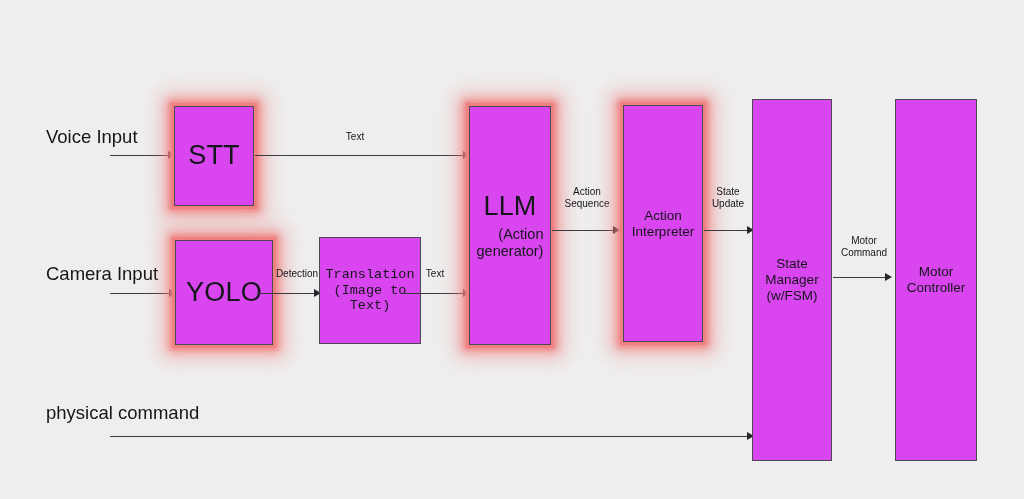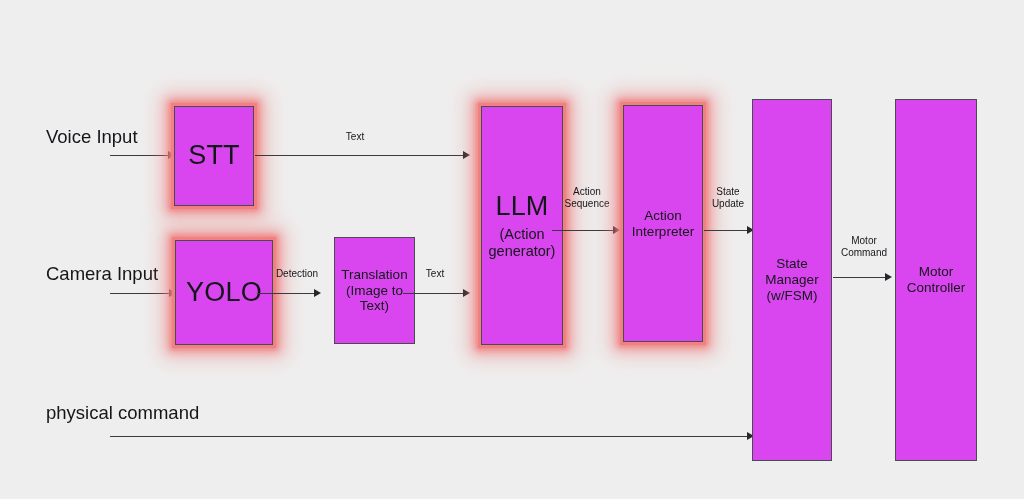--- a/index.html
+++ b/index.html
@@ -110,33 +110,33 @@
   <div class="arrowhead" style="left:463px; top:150.5px;"></div>
 
   <div class="node glow" style="left:175px; top:240px; width:98px; height:105px;">
     <div class="title-lg">YOLO</div>
   </div>
 
   <div class="label edge" style="left:256px; top:268px; width:82px;">Detection</div>
   <div class="edge-line" style="left:257px; top:293px; width:61px;"></div>
   <div class="arrowhead" style="left:314px; top:288.5px;"></div>
 
-  <div class="node" style="left:334px; top:237px; width:81px; height:107px;">
+  <div class="node" style="left:319px; top:237px; width:102px; height:107px;font-family:Liberation Mono, monospace;">
     <div class="title-sm">Translation</div>
     <div class="title-sm" style="white-space:pre-line;">(Image to
 Text)</div>
   </div>
 
   <div class="label edge" style="left:405px; top:268px; width:60px;">Text</div>
   <div class="edge-line" style="left:403px; top:293px; width:64px;"></div>
   <div class="arrowhead" style="left:463px; top:288.5px;"></div>
 
-  <div class="node glow" style="left:481px; top:106px; width:82px; height:239px;">
+  <div class="node glow" style="left:469px; top:106px; width:82px; height:239px;">
     <div class="title-lg">LLM</div>
-    <div class="sub" style="white-space:pre-line; margin-top:3px;">(Action
+    <div class="sub" style="white-space:pre-line; margin-top:3px;text-align:right;">(Action
 generator)</div>
   </div>
 
   <div class="label edge" style="left:545px; top:186px; width:84px; white-space:pre-line;">Action
 Sequence</div>
   <div class="edge-line" style="left:552px; top:230px; width:64px;"></div>
   <div class="arrowhead" style="left:613px; top:225.5px;"></div>
 
   <div class="node glow" style="left:623px; top:105px; width:80px; height:237px;">
     <div class="title-sm" style="white-space:pre-line;">Action

